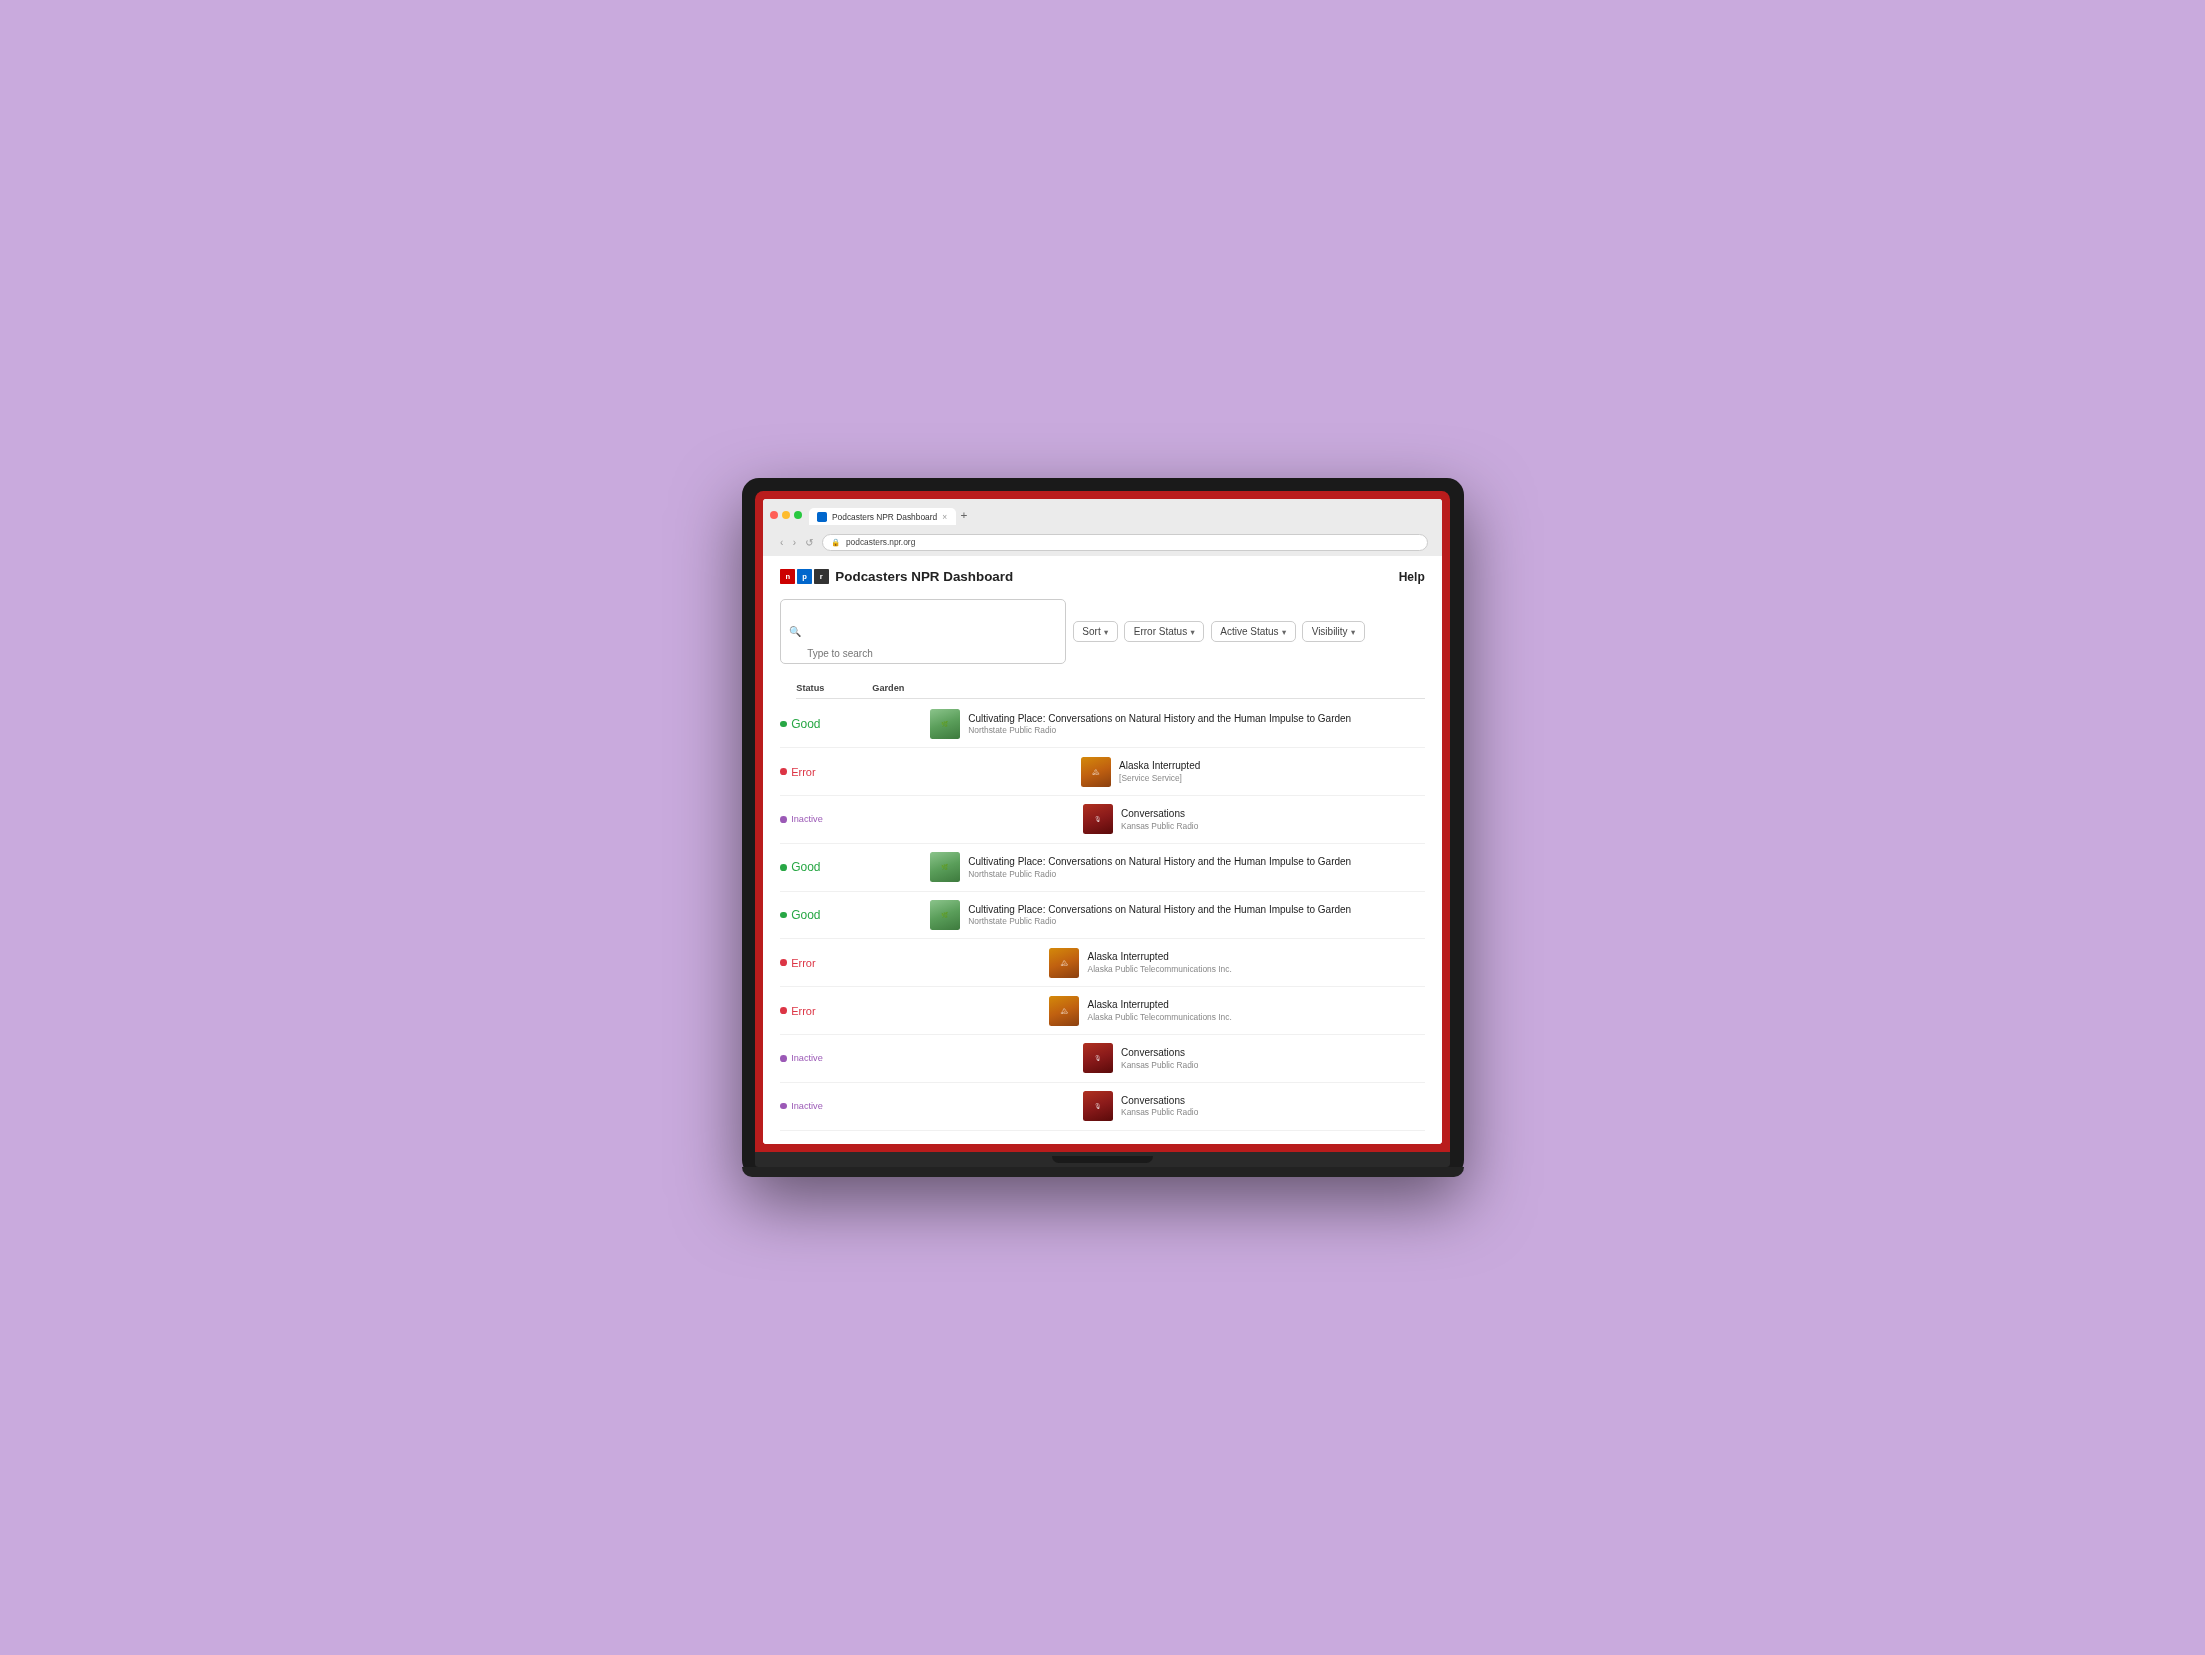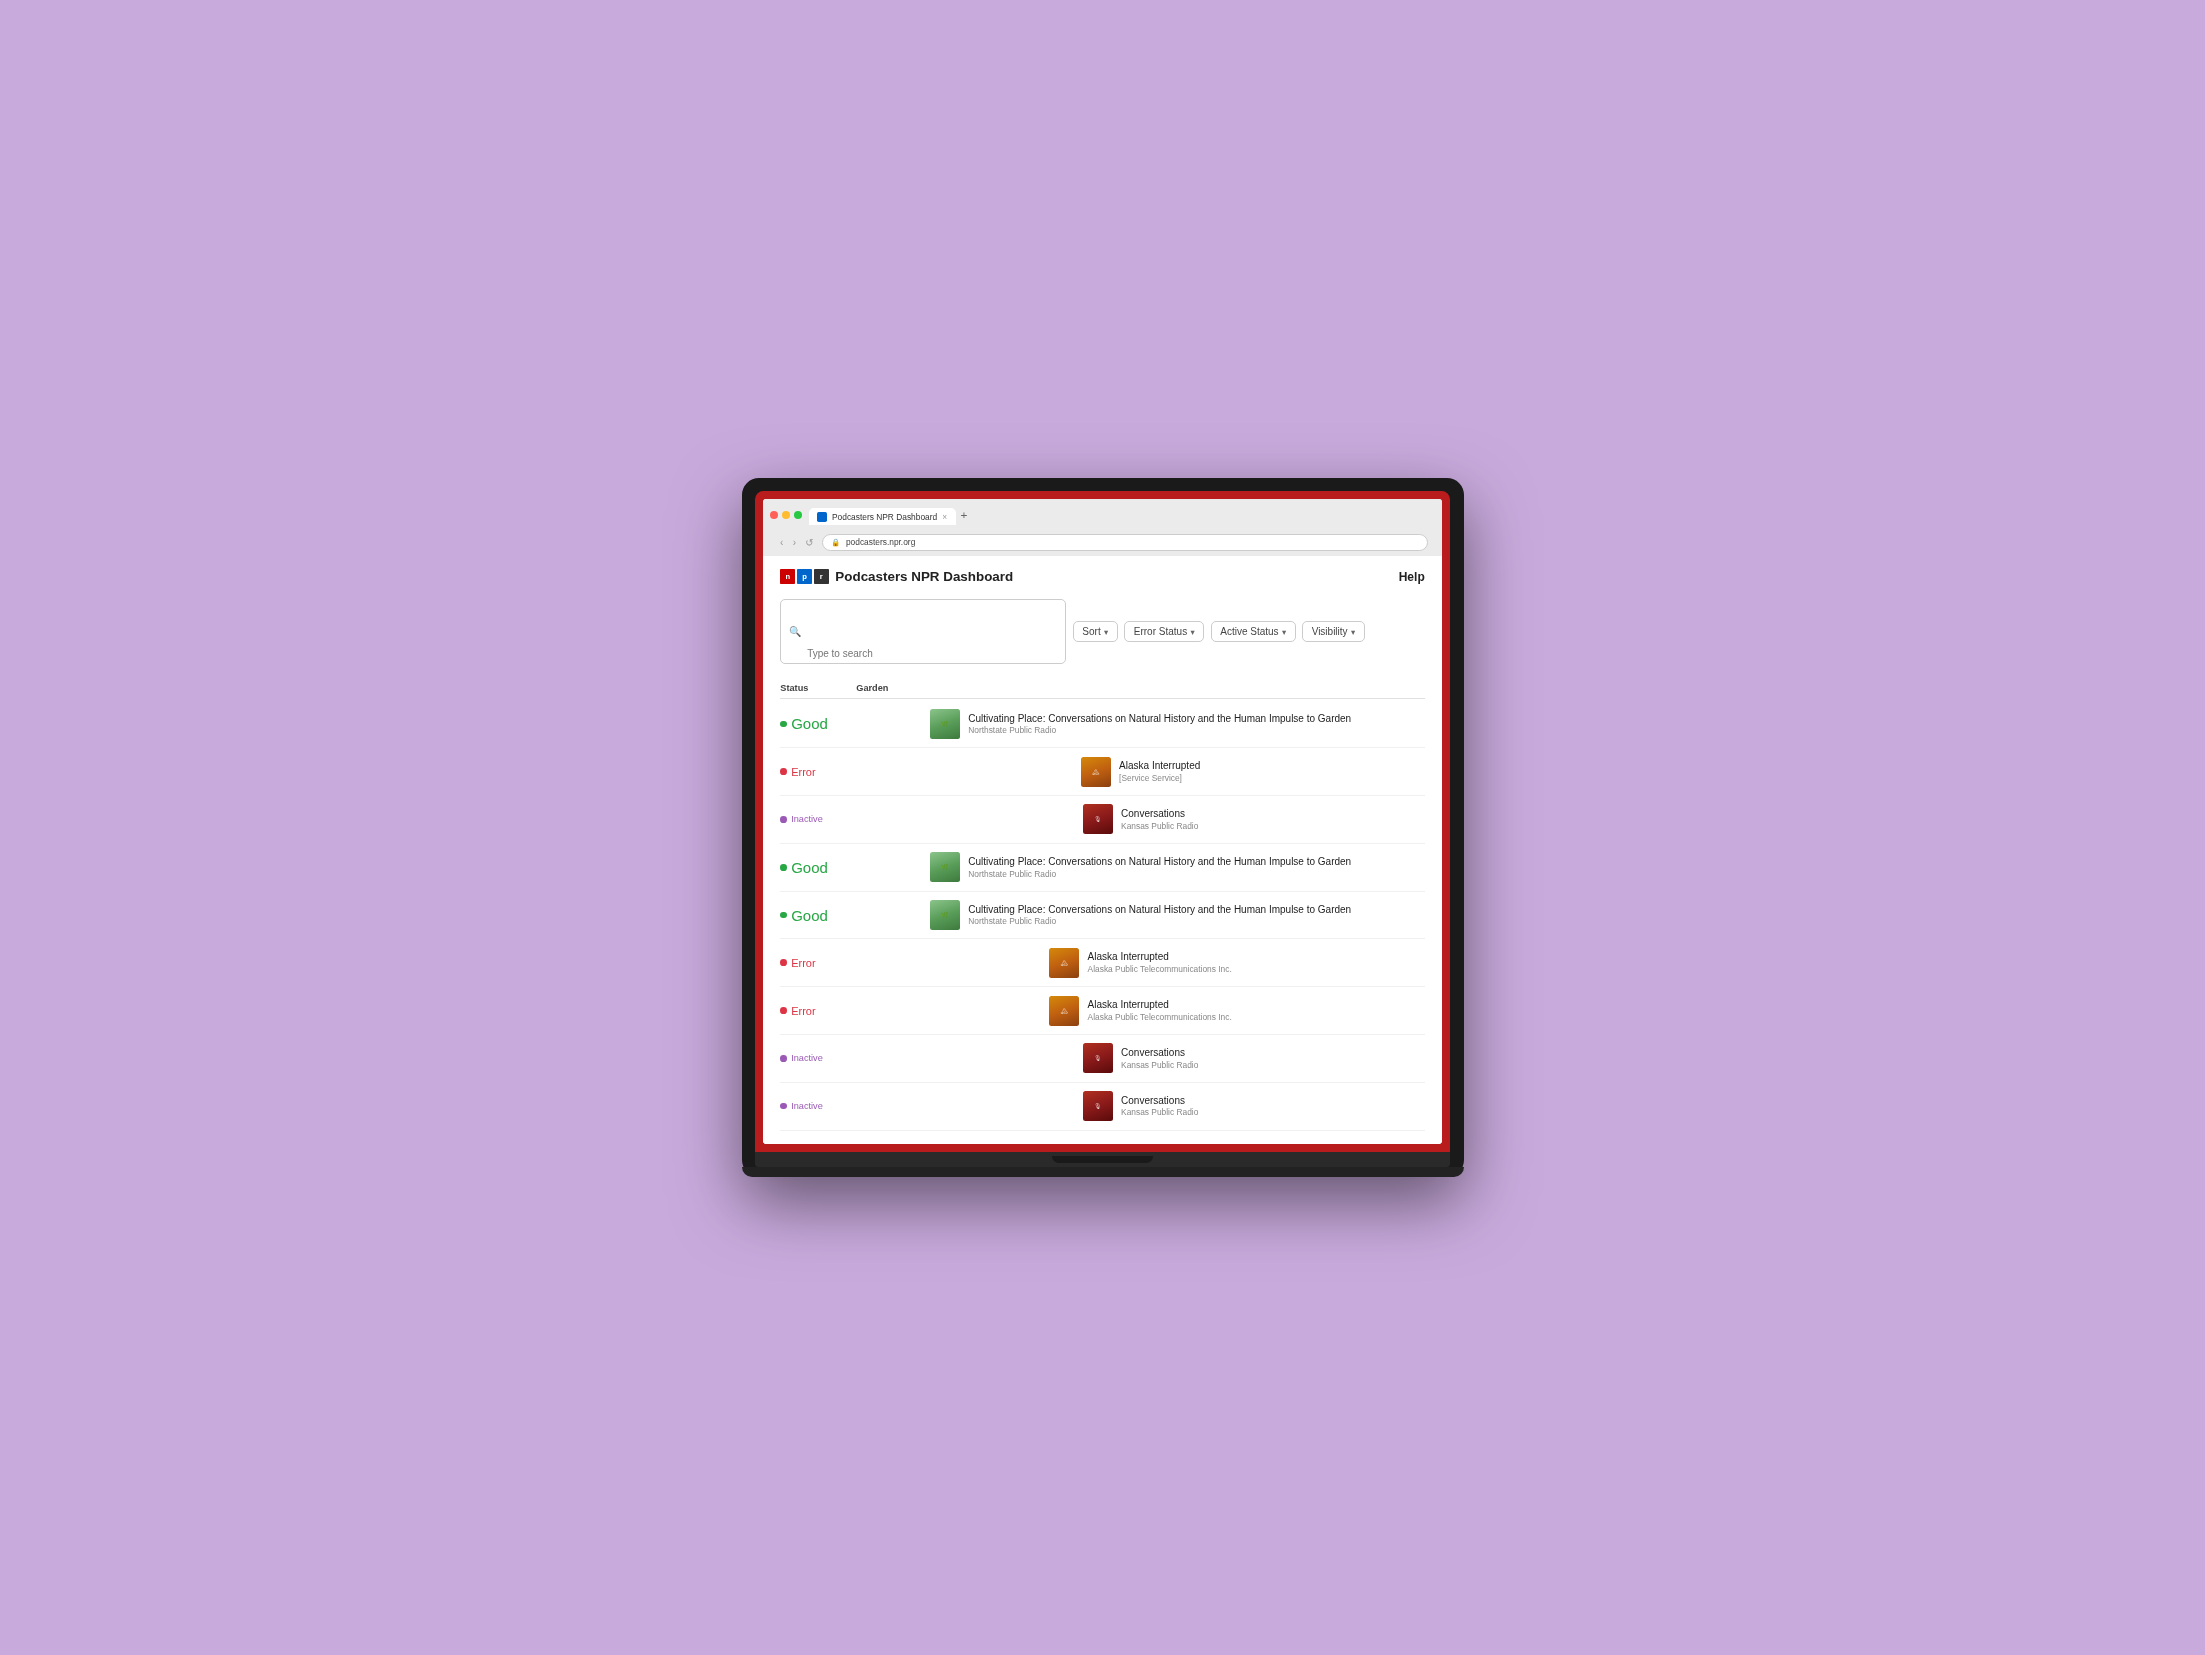--- a/index.html
+++ b/index.html
@@ -217,20 +217,21 @@
     }
     
     .podcast-table {
       width: 100%;
     }
     .table-header {
       display: flex;
       padding: 5px 0;
       border-bottom: 0.8px solid #e0e0e0;
       margin-bottom: 1.7px;
+      margin-left: 16px;
     }
     .col-status {
       width: 76px;
       font-size: 9.2px;
       font-weight: 600;
       color: #444;
     }
     .col-podcast {
       flex: 1;
       font-size: 9.2px;
@@ -253,21 +254,21 @@
     }
     .status-dot {
       width: 6.7px;
       height: 6.7px;
       border-radius: 50%;
       flex-shrink: 0;
     }
     .dot-good { background: #28a745; }
     .dot-error { background: #dc3545; }
     .dot-inactive { background: #9b59b6; }
-    .status-label-good { color: #28a745; font-size: 15px; }
+    .status-label-good { color: #28a745; font-size: 12px; }
     .status-label-error { color: #dc3545; font-size: 11px; text-align: right; }
     .status-label-inactive { color: #9b59b6; font-size: 9.2px; }
     .podcast-cell {
       flex: 1;
       display: flex;
       align-items: center;
       gap: 8.4px;
       justify-content: center;
     }
     .podcast-thumbnail {

